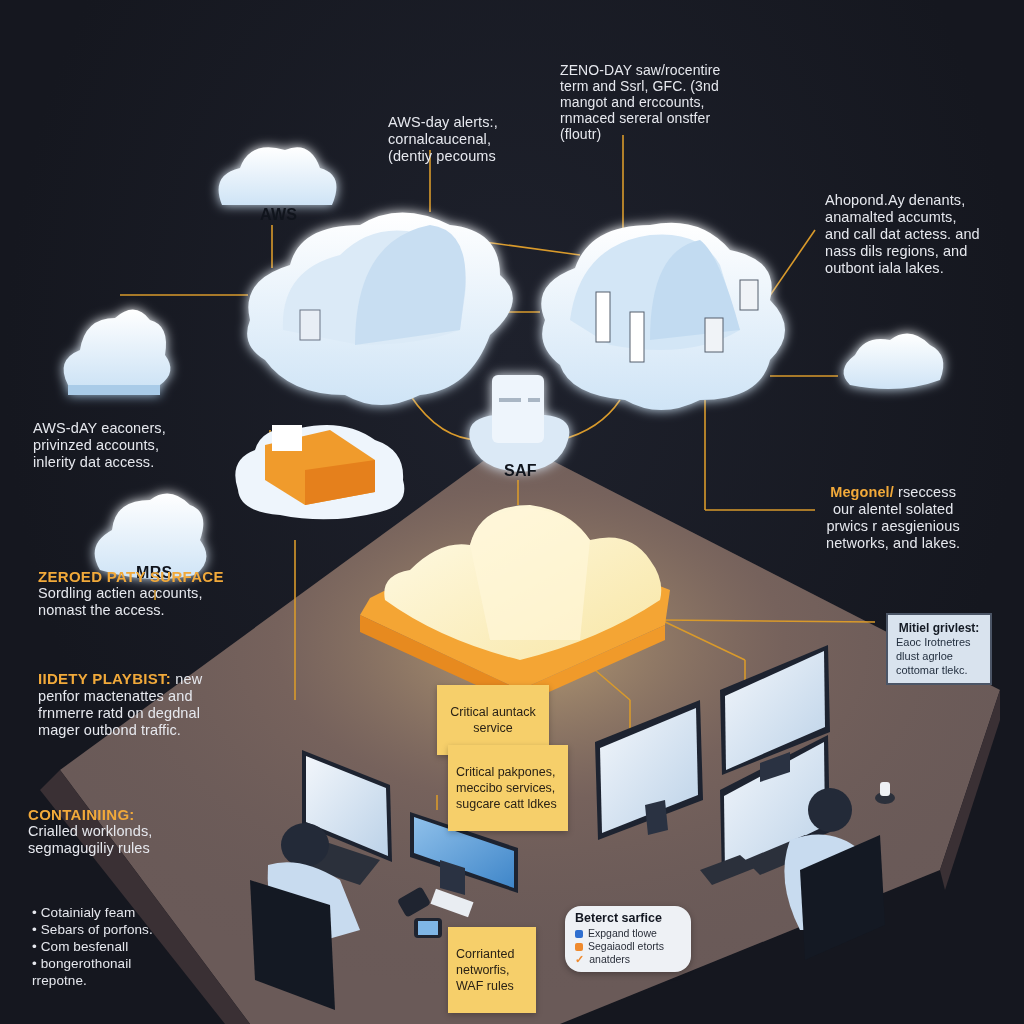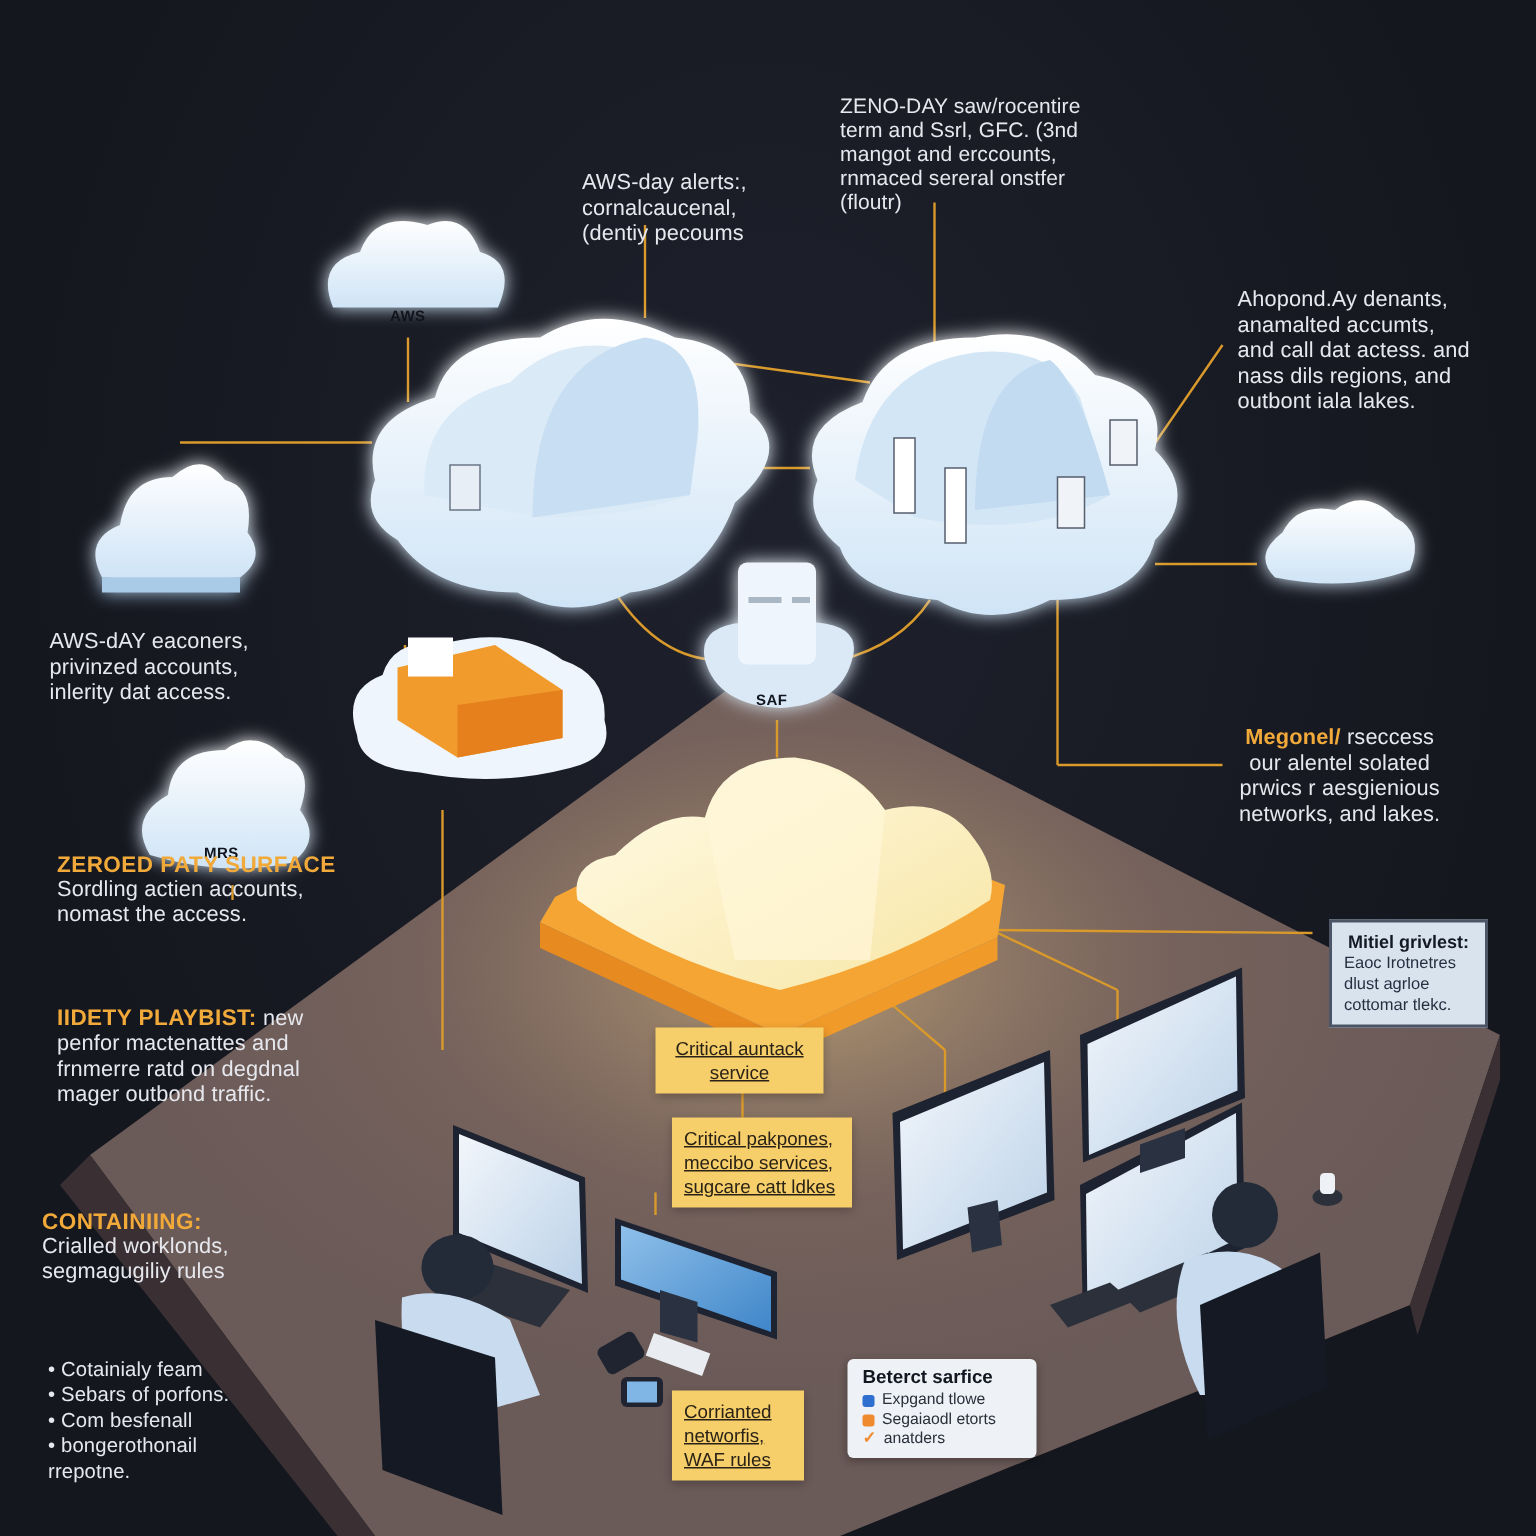--- a/index.html
+++ b/index.html
@@ -2,25 +2,25 @@
 <html><head>
 <meta charset="utf-8">
 <style>
   html,body{margin:0;padding:0;}
   body{width:1024px;height:1024px;overflow:hidden;background:#171922;position:relative;font-family:"Liberation Sans",sans-serif;}
   .stage{position:absolute;left:0;top:0;width:1024px;height:1024px;background:radial-gradient(ellipse at 50% 35%,#1e212c 0%,#15171f 70%);}
   svg.scene{position:absolute;left:0;top:0;}
   .txt{position:absolute;color:#e6e8ee;font-size:14.5px;line-height:17px;letter-spacing:0.1px;}
   .txt .hl{color:#f1a93a;font-weight:bold;}
   .head{color:#f1a93a;font-weight:bold;font-size:15px;letter-spacing:0.3px;}
-  .note{position:absolute;background:#f6cf6a;color:#2a2216;font-size:12.5px;line-height:16px;text-align:center;padding:6px 8px;box-shadow:0 2px 6px rgba(0,0,0,.25);text-decoration:underline;}
-  .lbl{position:absolute;font-weight:bold;color:#10141c;font-size:10px;letter-spacing:0.3px;}
+  .note{position:absolute;background:#f6cf6a;color:#2a2216;font-size:12.5px;line-height:16px;text-align:center;padding:19px 8px;box-shadow:0 2px 6px rgba(0,0,0,.25);}
+  .lbl{position:absolute;font-weight:bold;color:#10141c;font-size:16px;letter-spacing:0.3px;}
   .panel{position:absolute;background:#d9e3ee;color:#243040;font-size:11px;line-height:14px;padding:6px 8px;border:2px solid #4b5566;}
   .panel .t{font-weight:bold;font-size:12px;color:#141a24;text-align:center;}
-  .legend{position:absolute;background:#eef1f5;border-radius:4px;color:#2a2f3a;font-size:10.5px;line-height:13px;padding:6px 10px;box-shadow:0 2px 6px rgba(0,0,0,.3);}
+  .legend{position:absolute;background:#eef1f5;border-radius:16px;color:#2a2f3a;font-size:10.5px;line-height:13px;padding:6px 10px;box-shadow:0 2px 6px rgba(0,0,0,.3);}
   .legend .t{font-weight:bold;font-size:12.5px;color:#121620;margin-bottom:2px;}
   .legend .row{display:flex;align-items:center;gap:5px;}
   .sq{display:inline-block;width:8px;height:8px;border-radius:2px;}
   ul.bul{list-style:none;margin:0;padding:0;}
   ul.bul li::before{content:"• ";}
 </style>
 </head>
 <body>
 
 <div class="stage">

